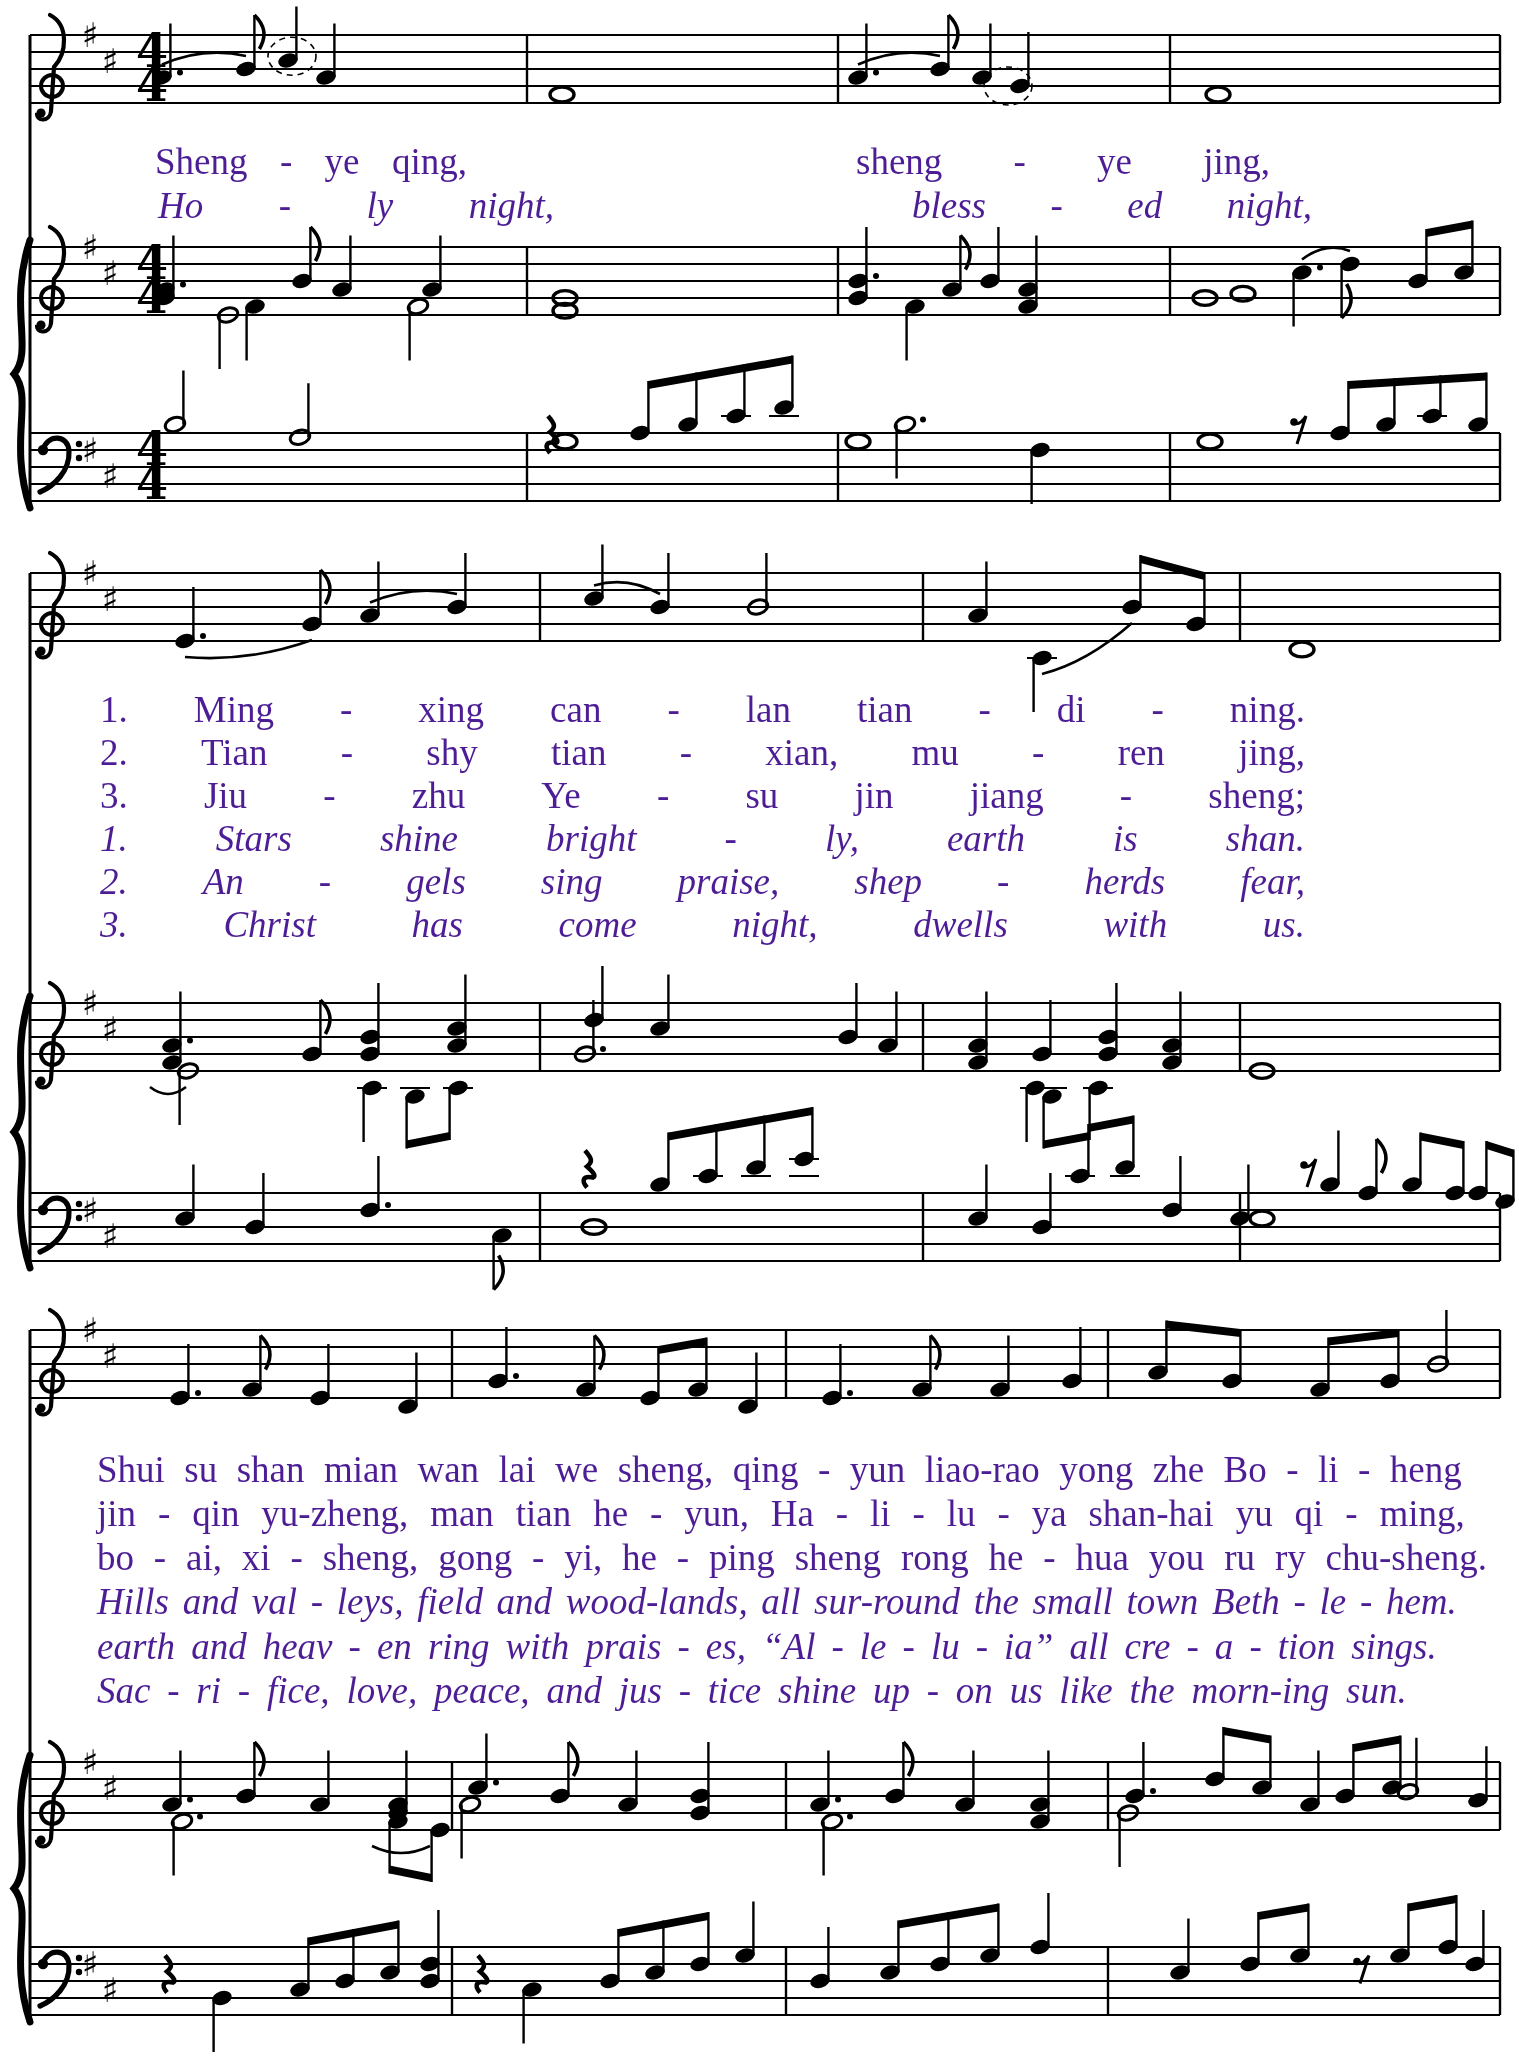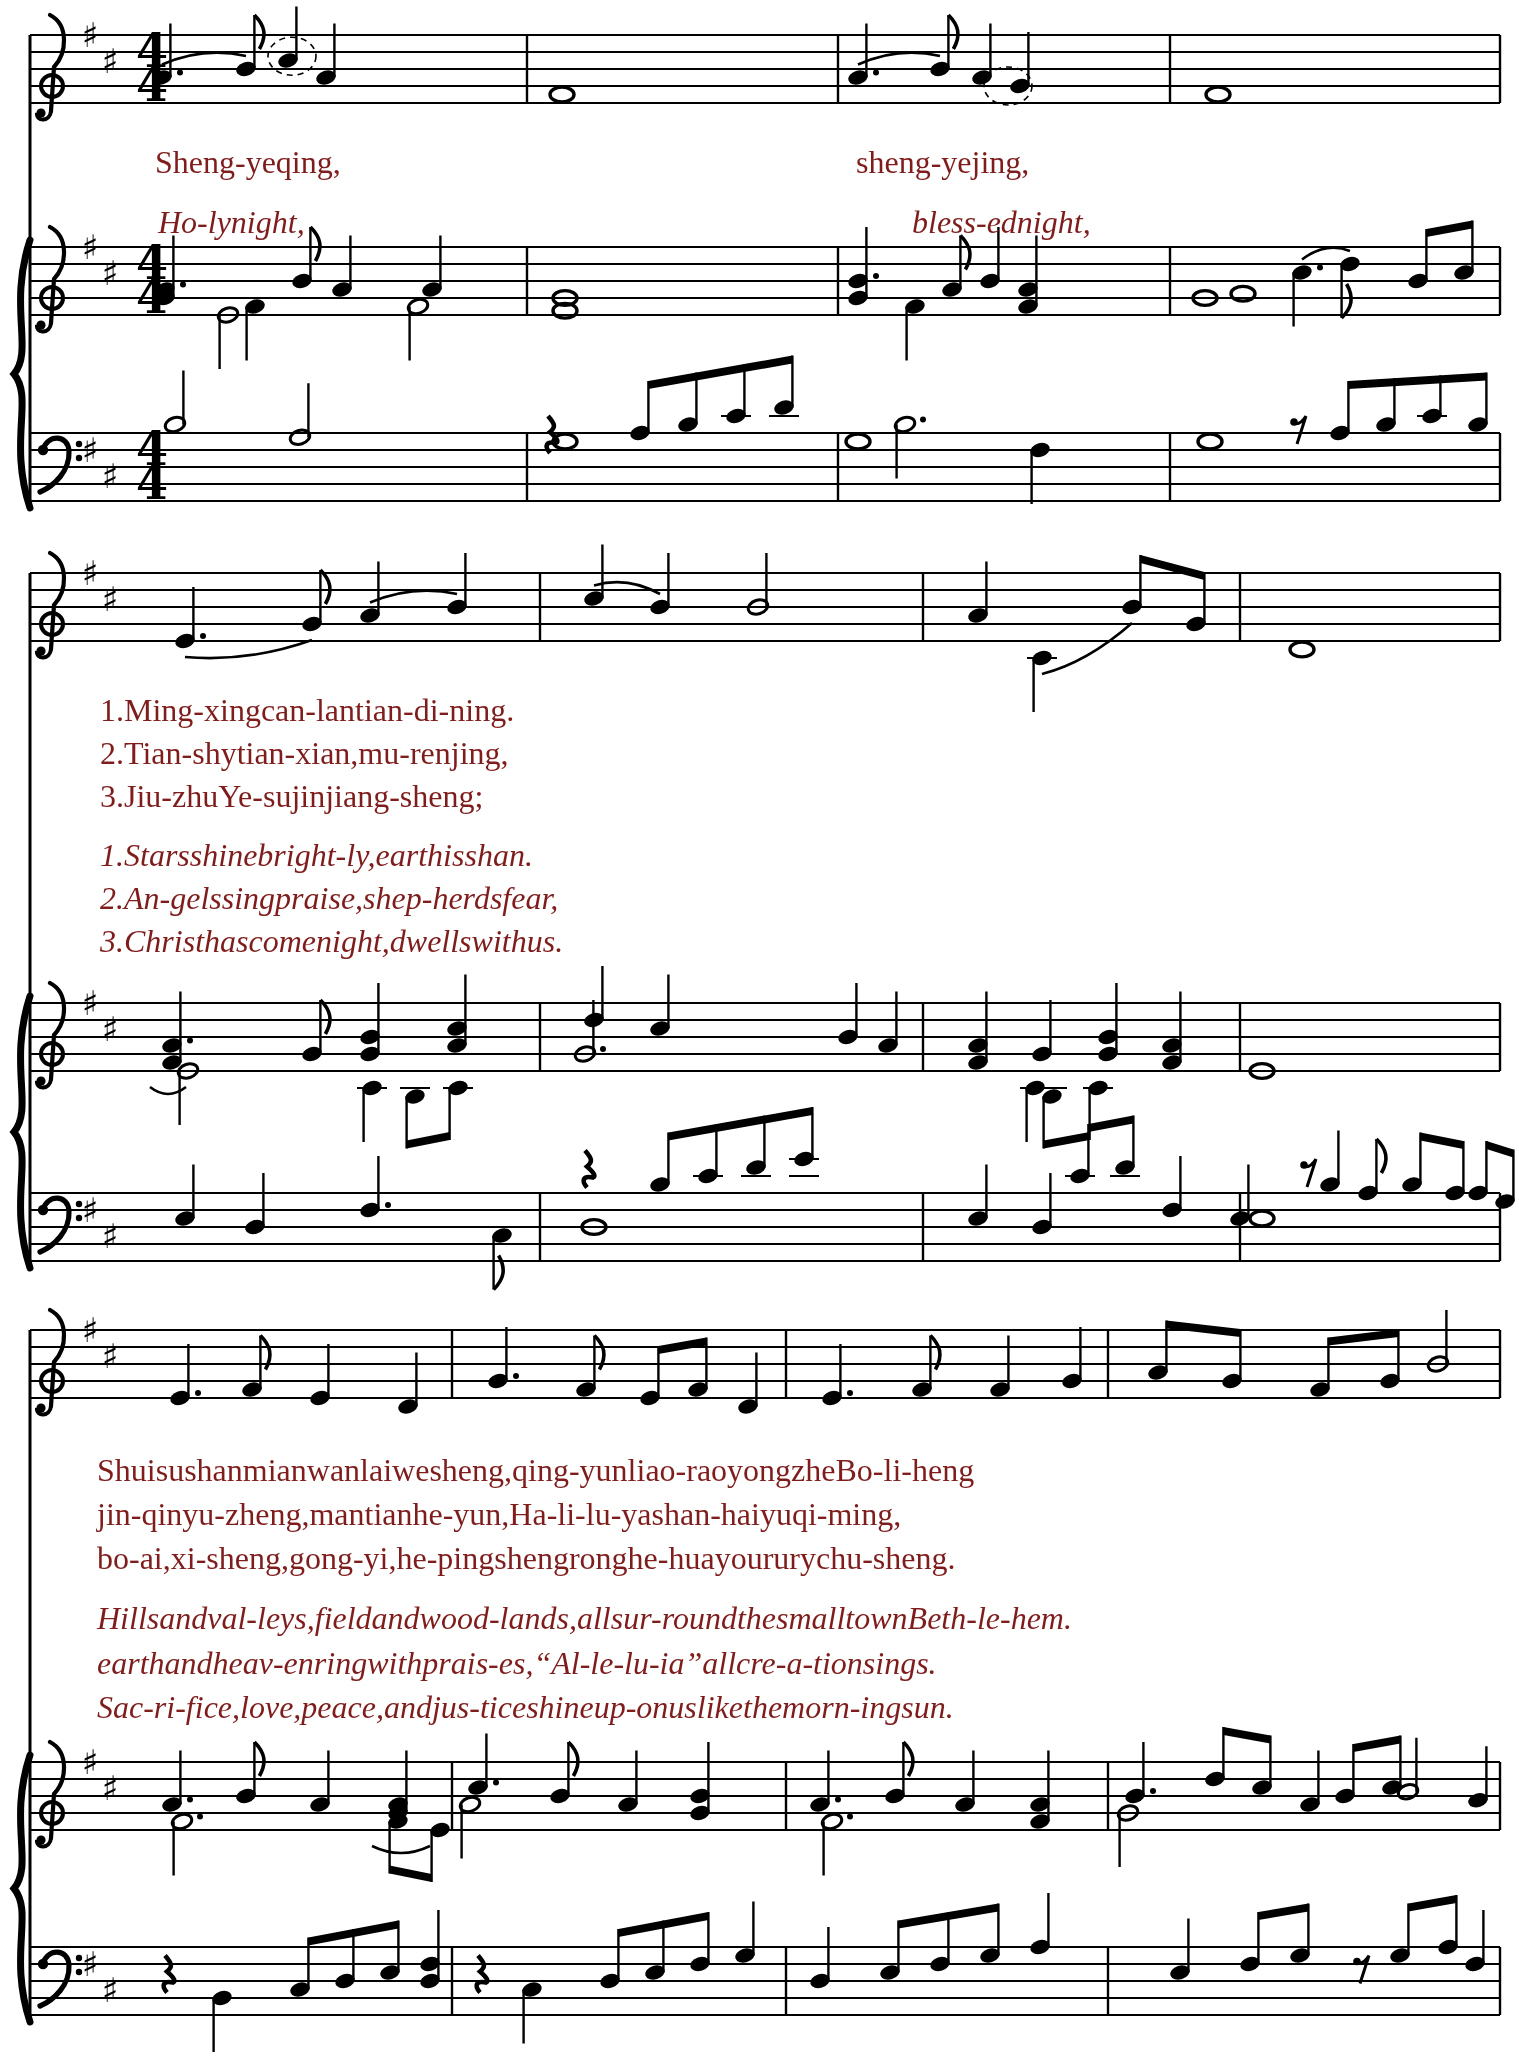--- a/index.html
+++ b/index.html
@@ -1,21 +1,21 @@
 <!DOCTYPE html>
 <html><head>
 <meta charset="utf-8">
 <style>
   html,body{margin:0;padding:0;background:#e8e8e8;}
   .page{position:relative;width:1519px;height:2063px;background:#ffffff;margin:0 auto;overflow:hidden;
         font-family:"Liberation Serif",serif;color:#000;}
   #notation{position:absolute;left:0;top:0;}
-  .lyric-row{position:absolute;display:flex;align-items:baseline;
-             font-size:32px;line-height:36px;white-space:pre;color:#7f1d1d;}
-  .lyric-row.italic{font-style:italic;margin-top:16px;}
+  .lyric-row{position:absolute;display:flex;justify-content:space-between;align-items:baseline;
+             font-size:37px;line-height:36px;white-space:pre;color:#4c1d95;}
+  .lyric-row.italic{font-style:italic;}
   .lyric-row .word{display:inline-block;}
 </style>
 </head>
 <body>
 
 <div class="page">
   <svg id="notation" width="1519" height="2063" viewBox="0 0 1519 2063">
       <line x1="30" y1="35" x2="1500" y2="35" stroke="#000" stroke-width="1.8"></line>
       <line x1="30" y1="52" x2="1500" y2="52" stroke="#000" stroke-width="1.8"></line>
       <line x1="30" y1="69" x2="1500" y2="69" stroke="#000" stroke-width="1.8"></line>

